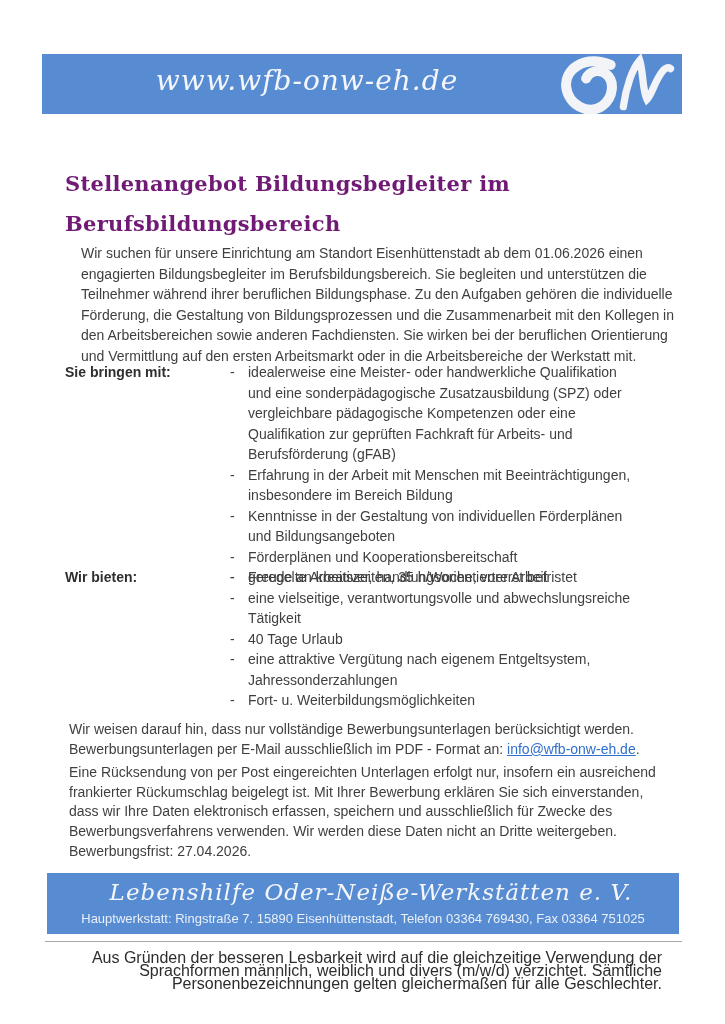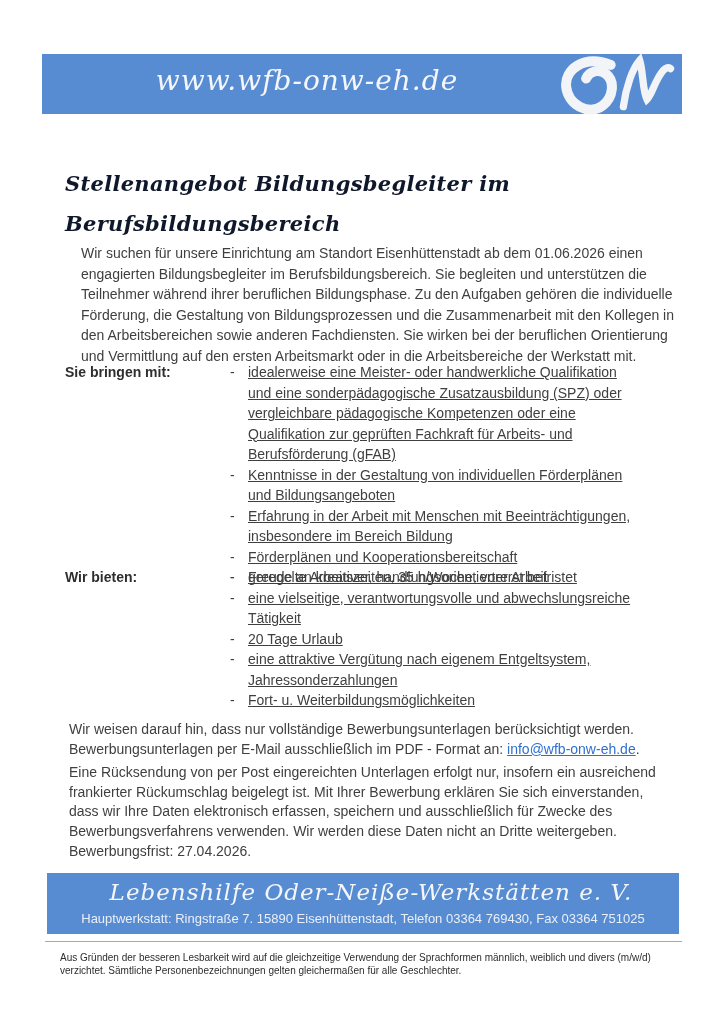--- a/index.html
+++ b/index.html
@@ -31,25 +31,24 @@
     color:#f4f6fa;
   }
   .logo{
     position:absolute;right:6px;bottom:-2px;
     width:118px;height:64px;
   }
   
   .title{
     position:absolute;left:65px;top:150px;width:610px;
     font-family:"DejaVu Serif",serif;
-    font-style:italic;
     font-weight:bold;
     font-size:21px;
     line-height:40px;
-    color:#0f172a;
+    color:#701a75;
     letter-spacing:0.3px;
   }
   
   .intro{
     position:absolute;left:65px;top:227px;width:598px;
     font-size:14px;line-height:20.5px;
     margin:16px;
   }
   .def-section{
     position:absolute;left:65px;width:600px;
@@ -62,21 +61,20 @@
   .def-offers{top:567px;}
   .def-label{
     font-weight:bold;
     color:#2e2e2e;
   }
   .def-list{margin:0;padding:0;list-style:none;max-width:412px;}
   .li{
     position:relative;
     padding-left:20px;
     margin:0;
-    text-decoration:underline;
   }
   .li::before{
     content:"-";
     position:absolute;left:2px;top:0;
   }
   .closing{
     position:absolute;left:65px;top:716px;width:600px;
     font-size:14px;line-height:19.6px;
   }
   .closing p{margin:4px;}
@@ -102,22 +100,23 @@
     font-size:13px;
     color:#e9eff8;
   }
   
   .footnote-rule{
     position:absolute;left:45px;top:941px;width:637px;height:1px;
     background:#a9a9a9;
   }
   .footnote{
     position:absolute;left:60px;top:951px;width:602px;
-    font-size:10px;line-height:13px;
+    font-size:16px;line-height:13px;
     color:#2d2d2d;
+    text-align:right;
   }
 </style>
 </head>
 <body>
 
 <div class="page">
 
   <header class="banner banner-top">
     <div class="banner-url">www.wfb-onw-eh.de</div>
     <svg class="logo" viewBox="0 0 130 70" aria-hidden="true">
@@ -131,40 +130,40 @@
   </h1>
 
   <p class="intro">Wir suchen für unsere Einrichtung am Standort Eisenhüttenstadt ab dem 01.06.2026 einen engagierten Bildungsbegleiter im Berufsbildungsbereich. Sie begleiten und unterstützen die Teilnehmer während ihrer beruflichen Bildungsphase. Zu den Aufgaben gehören die individuelle Förderung, die Gestaltung von Bildungsprozessen und die Zusammenarbeit mit den Kollegen in den Arbeitsbereichen sowie anderen Fachdiensten. Sie wirken bei der beruflichen Orientierung und Vermittlung auf den ersten Arbeitsmarkt oder in die Arbeitsbereiche der Werkstatt mit.</p>
 
   <section class="def-section def-requirements">
     <div class="def-label">Sie bringen mit:</div>
     <ul class="def-list">
 
         <li class="li">idealerweise eine Meister- oder handwerkliche Qualifikation und eine sonderpädagogische Zusatzausbildung (SPZ) oder vergleichbare pädagogische Kompetenzen oder eine Qualifikation zur geprüften Fachkraft für Arbeits- und Berufsförderung (gFAB)</li>
 
+        <li class="li">Erfahrung in der Arbeit mit Menschen mit Beeinträchtigungen, insbesondere im Bereich Bildung</li>
+
         <li class="li">Kenntnisse in der Gestaltung von individuellen Förderplänen und Bildungsangeboten</li>
-
-        <li class="li">Erfahrung in der Arbeit mit Menschen mit Beeinträchtigungen, insbesondere im Bereich Bildung</li>
 
         <li class="li">Förderplänen und Kooperationsbereitschaft</li>
 
         <li class="li">Freude an kreativer, handlungsorientierter Arbeit</li>
       </ul>
   </section>
 
   <section class="def-section def-offers">
     <div class="def-label">Wir bieten:</div>
     <ul class="def-list">
 
 
         <li class="li">geregelte Arbeitszeiten, 35 h/Woche, vorerst befristet</li>
 
         <li class="li">eine vielseitige, verantwortungsvolle und abwechslungsreiche Tätigkeit</li>
 
-        <li class="li">20 Tage Urlaub</li>
+        <li class="li">40 Tage Urlaub</li>
 
         <li class="li">eine attraktive Vergütung nach eigenem Entgeltsystem, Jahressonderzahlungen</li>
 
         <li class="li">Fort- u. Weiterbildungsmöglichkeiten</li>
       </ul>
   </section>
 
   <div class="closing">
     <p><span>Wir weisen darauf hin, dass nur vollständige Bewerbungsunterlagen berücksichtigt werden. Bewerbungsunterlagen per E-Mail ausschließlich im PDF - Format an: </span><a class="email-link" href="#">info@wfb-onw-eh.de</a><span>.</span></p>
     <p>Eine Rücksendung von per Post eingereichten Unterlagen erfolgt nur, insofern ein ausreichend frankierter Rückumschlag beigelegt ist. Mit Ihrer Bewerbung erklären Sie sich einverstanden, dass wir Ihre Daten elektronisch erfassen, speichern und ausschließlich für Zwecke des Bewerbungsverfahrens verwenden. Wir werden diese Daten nicht an Dritte weitergeben. Bewerbungsfrist: 27.04.2026.</p>

